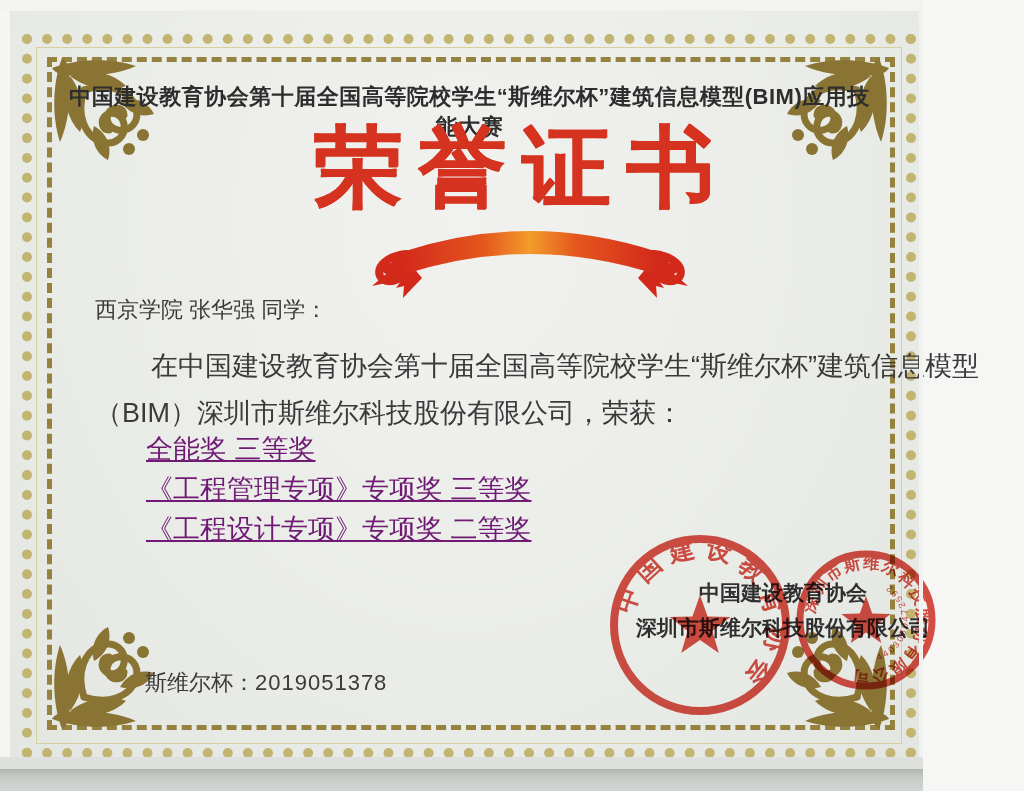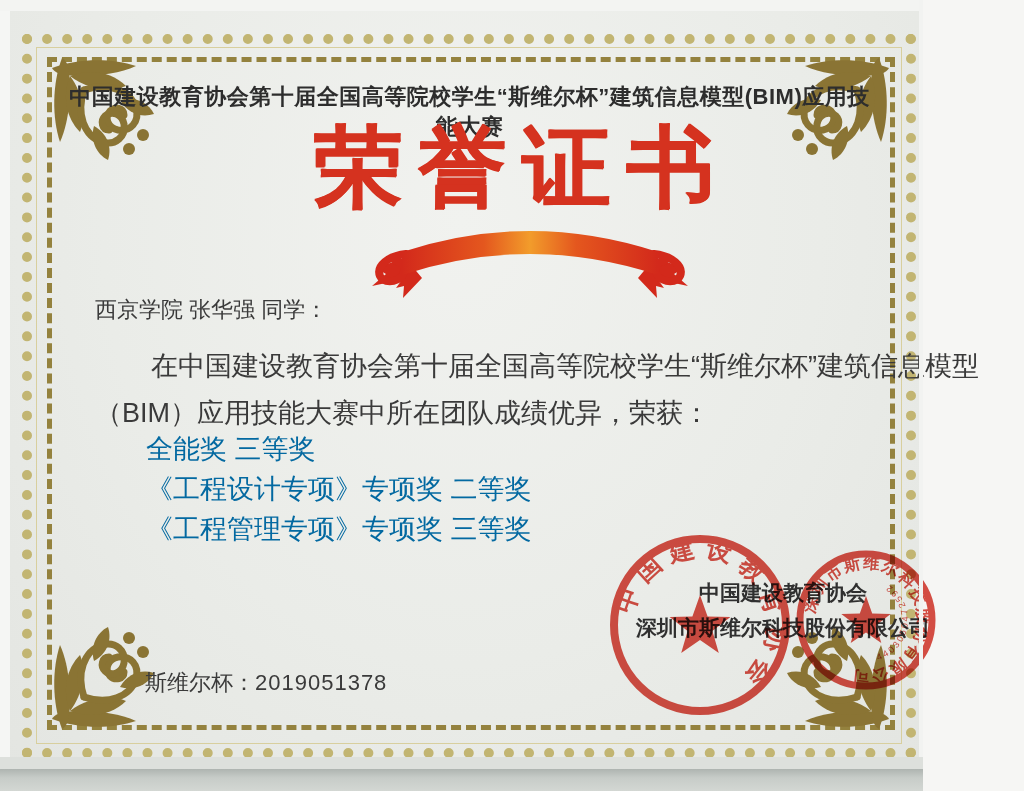--- a/index.html
+++ b/index.html
@@ -42,21 +42,21 @@
                  font-family:"DejaVu Serif","Liberation Serif",serif;
                  font-size:88px; line-height:100px; font-weight:700; color:#d5321f;
                  letter-spacing:16px; z-index:2;
                  text-shadow:1px 0 0 #d5321f, 0 1px 0 #d5321f; }
   .ribbon { position:absolute; top:206px; left:368px; width:324px; height:96px; z-index:2; }
 
   .recipient { position:absolute; top:295px; left:95px; font-size:22px; color:#3a3a3a; z-index:2; }
   .body-par  { position:absolute; top:343px; left:95px; width:885px; font-size:27px; line-height:47px;
                color:#3a3a3a; text-indent:56px; z-index:2; }
   .awards    { position:absolute; top:429px; left:146px; font-size:27px; line-height:40px;
-               color:#0369a1; z-index:2; }
+               color:#701a75; z-index:2;text-decoration:underline; }
 
   .signature { position:absolute; top:575px; left:612px; width:342px; text-align:center;
                font-size:21px; line-height:35px; font-weight:600; color:#2f2f2f; z-index:2; }
 
   .certno { position:absolute; top:668px; left:145px; font-size:22px; color:#3a3a3a; z-index:2; }
   .certno .num { letter-spacing:1px; }
 
   
   .seal { position:absolute; z-index:3; mix-blend-mode:multiply; opacity:.88; }
   .seal-left  { top:530px; left:605px; width:190px; height:190px; }
@@ -153,26 +153,26 @@
     <g transform="translate(320,0) scale(-1,1)">
       <path d="M34,52 L6,62 L16,68 L2,80 L30,74 L42,62 Z" fill="#d3291b"></path>
       <path d="M42,60 L26,82 L34,80 L33,92 L52,72 Z" fill="#d3291b"></path>
       <path d="M36,48 C18,50 6,60 10,70 C13,77 26,77 32,70 C37,64 34,56 26,55" fill="none" stroke="#d3291b" stroke-width="8" stroke-linecap="round"></path>
     </g>
     <path d="M32,46 Q160,4 288,46 L288,69 Q160,27 32,69 Z" fill="url(#rg)"></path>
   </svg>
 
   <div class="recipient">西京学院 张华强 同学：</div>
 
-  <div class="body-par">在中国建设教育协会第十届全国高等院校学生“斯维尔杯”建筑信息模型（BIM）应用技能大赛中所在团队成绩优异，荣获：</div>
+  <div class="body-par">在中国建设教育协会第十届全国高等院校学生“斯维尔杯”建筑信息模型（BIM）深圳市斯维尔科技股份有限公司，荣获：</div>
 
   <div class="awards">
     <div>全能奖 三等奖</div>
+    <div>《工程管理专项》专项奖 三等奖</div>
     <div>《工程设计专项》专项奖 二等奖</div>
-    <div>《工程管理专项》专项奖 三等奖</div>
   </div>
 
   <div class="signature">
     <div>中国建设教育协会</div>
     <div>深圳市斯维尔科技股份有限公司</div>
   </div>
 
   <svg class="seal seal-left" viewBox="0 0 190 190">
     <defs>
       <path id="lsp" d="M95,95 m-68,0 a68,68 0 1,1 136,0 a68,68 0 1,1 -136,0" fill="none"></path>

